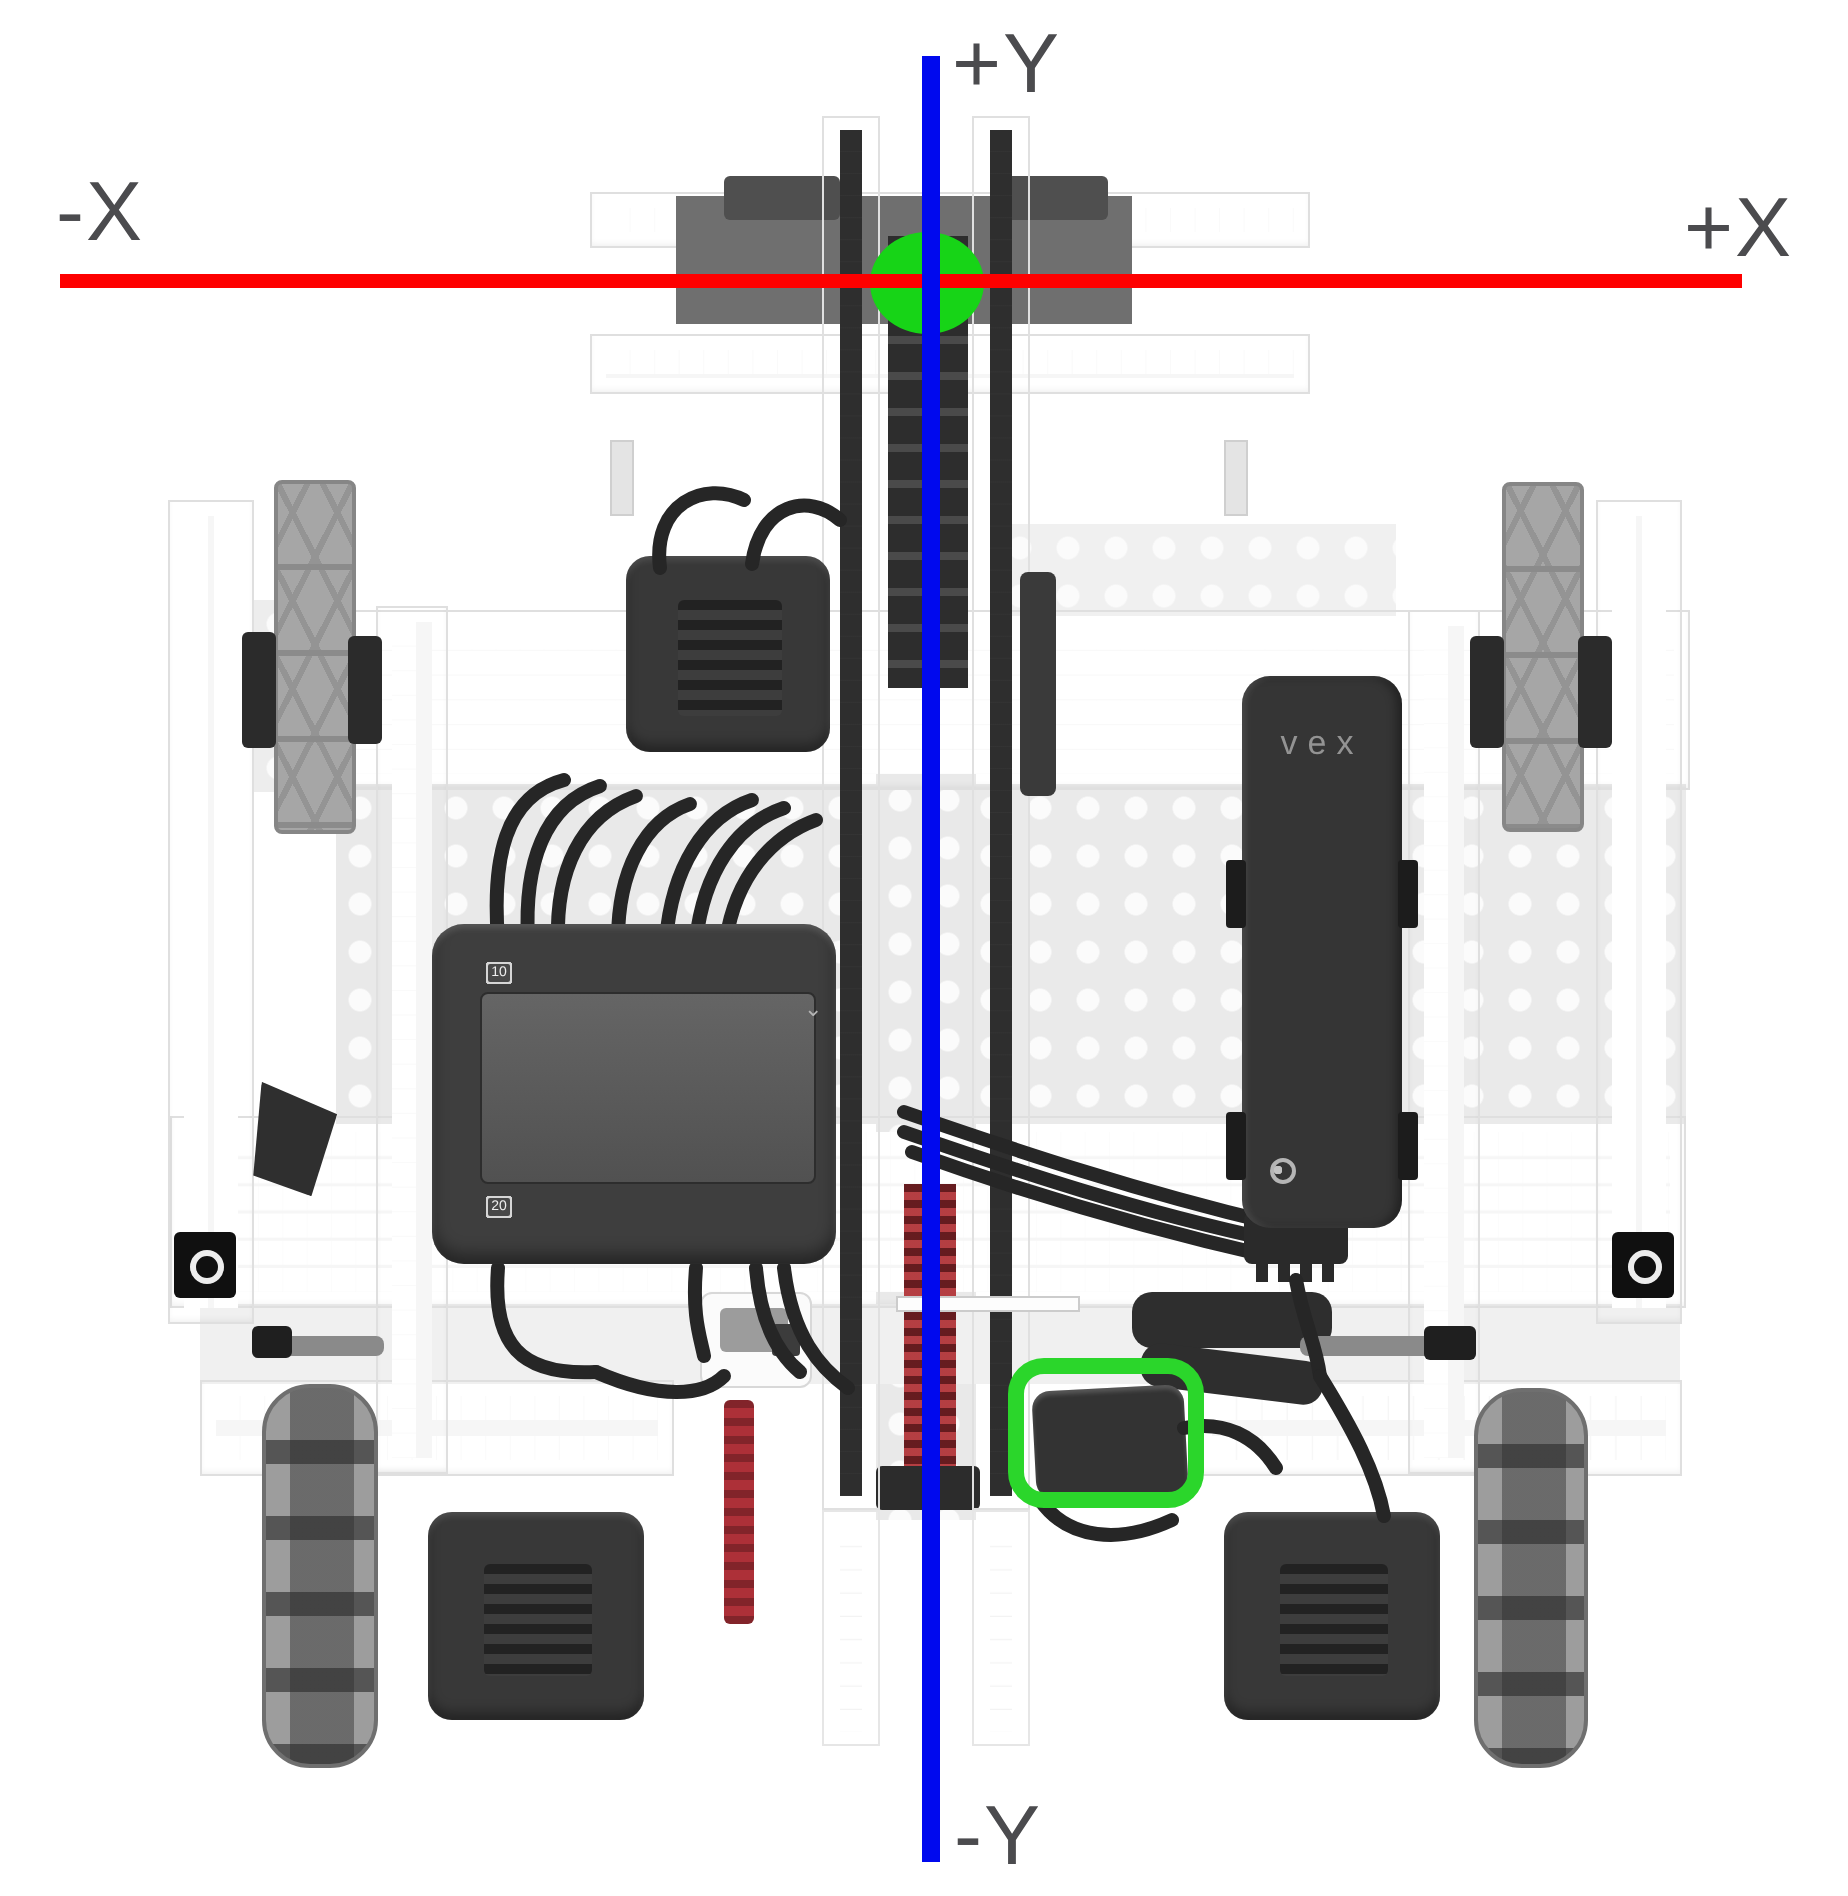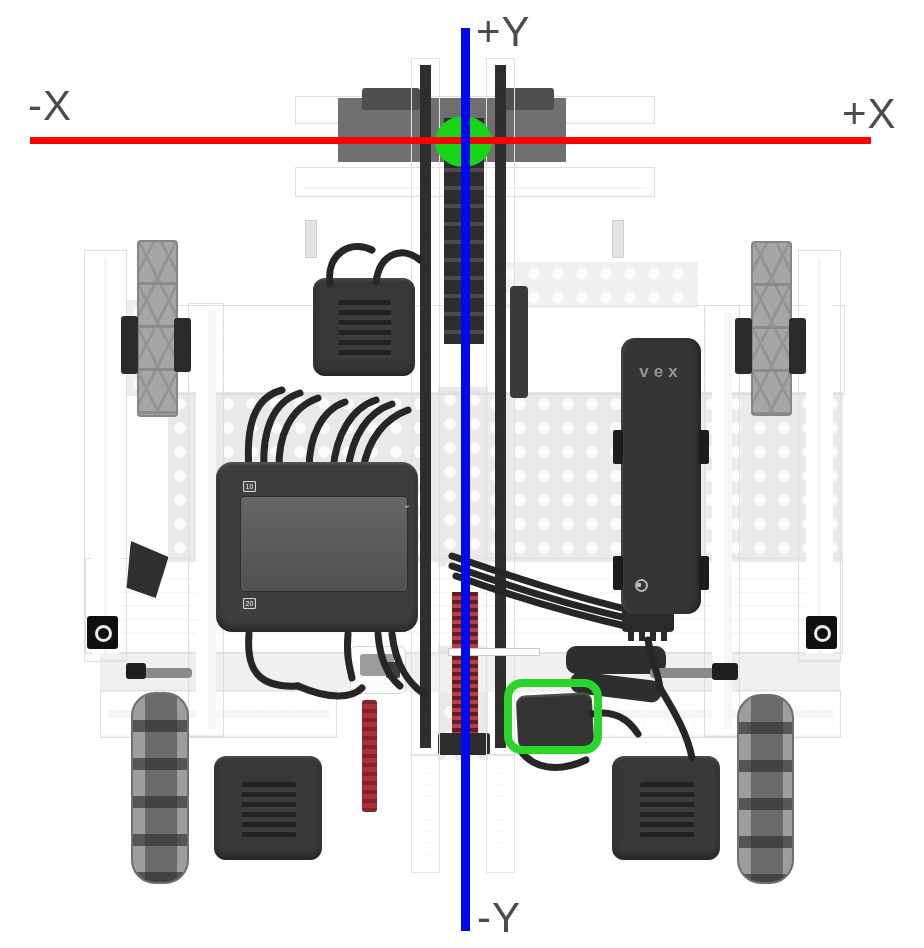--- a/index.html
+++ b/index.html
@@ -46,21 +46,21 @@
   .brain-screen{left:24px;top:34px;width:168px;height:96px;border-radius:4px;border:1px solid #2d2d2d;
                 background:linear-gradient(#656565,#515151);}
   .port-row{display:flex;gap:2px;z-index:11;}
   .port{position:static;width:13px;height:11px;border:1px solid #d6d6d6;border-radius:2px;
         background:#484848;color:#eee;font-size:7px;line-height:9px;text-align:center;overflow:hidden;}
   .brain-chevron{color:#b5b5b5;font-size:11px;z-index:11;}
 
   .battery{left:621px;top:338px;width:80px;height:276px;background:#353535;border-radius:14px;
            box-shadow:inset 2px 0 3px rgba(255,255,255,.1), inset -3px 0 5px rgba(0,0,0,.35);z-index:10;}
   .battery-logo{left:0;top:24px;width:100%;text-align:center;color:#939393;font-size:17px;
-                letter-spacing:5px;text-transform:lowercase;font-weight:bold;}
+                letter-spacing:5px;text-transform:lowercase;font-weight:normal;}
   .battery-power{left:14px;top:247px;display:flex;align-items:center;gap:3px;}
   .pwr-circle{position:static;width:13px;height:13px;border:2px solid #b5b5b5;border-radius:50%;}
   .pwr-dot{position:static;width:4px;height:4px;border-radius:50%;background:#c2c2c2;margin-left:2px;}
   .clip{background:#1c1c1c;border-radius:2px;z-index:10;}
 
   .bolt{background:#101010;border-radius:3px;z-index:7;}
   .bolt::after{content:"";position:absolute;left:8px;top:9px;width:11px;height:11px;border:3px solid #ededed;border-radius:50%;}
   .dark-bar{background:#2e2e2e;border-radius:10px;z-index:7;}
 
   .redstrip{background:#ad3038;z-index:3;

